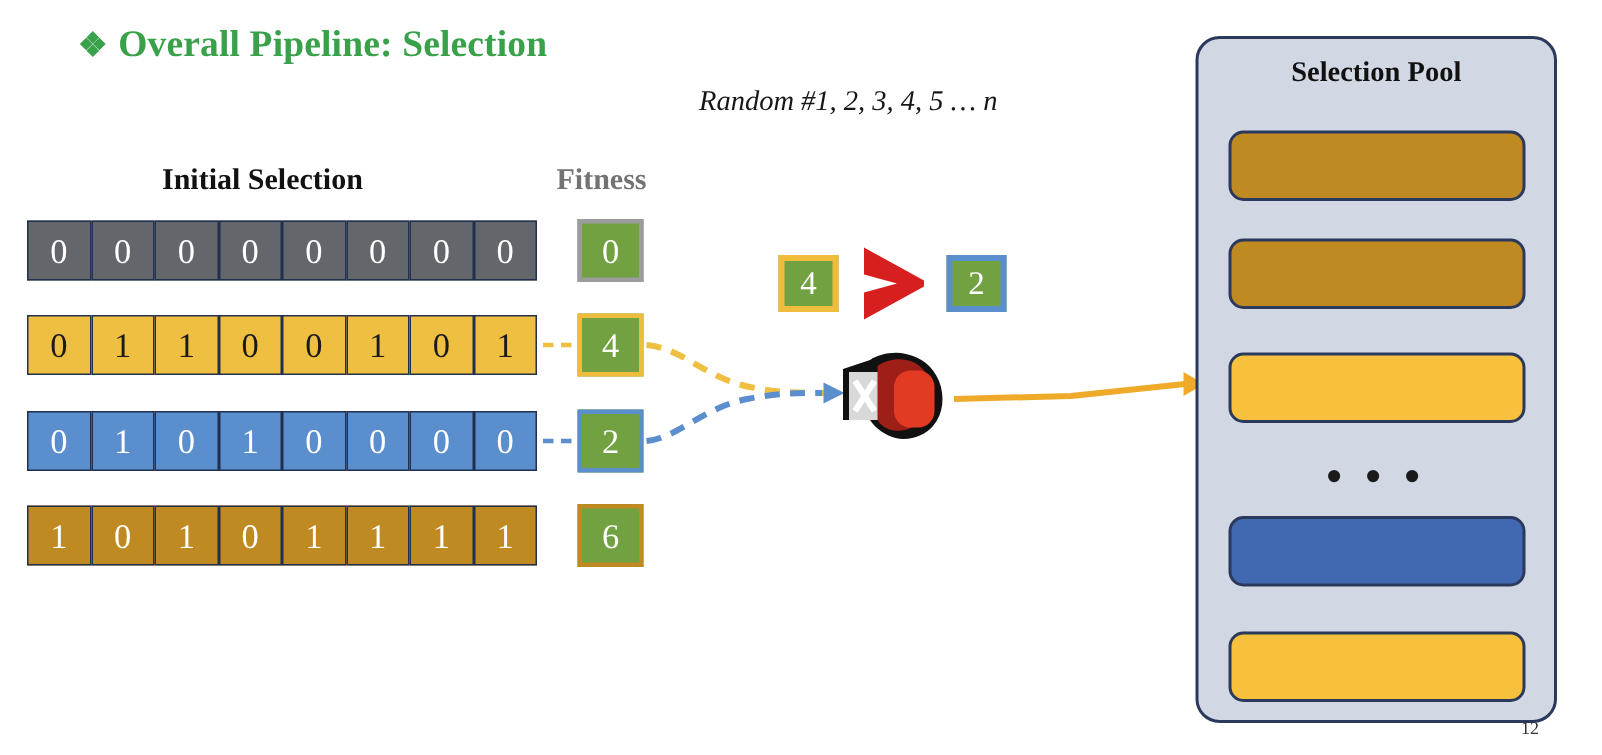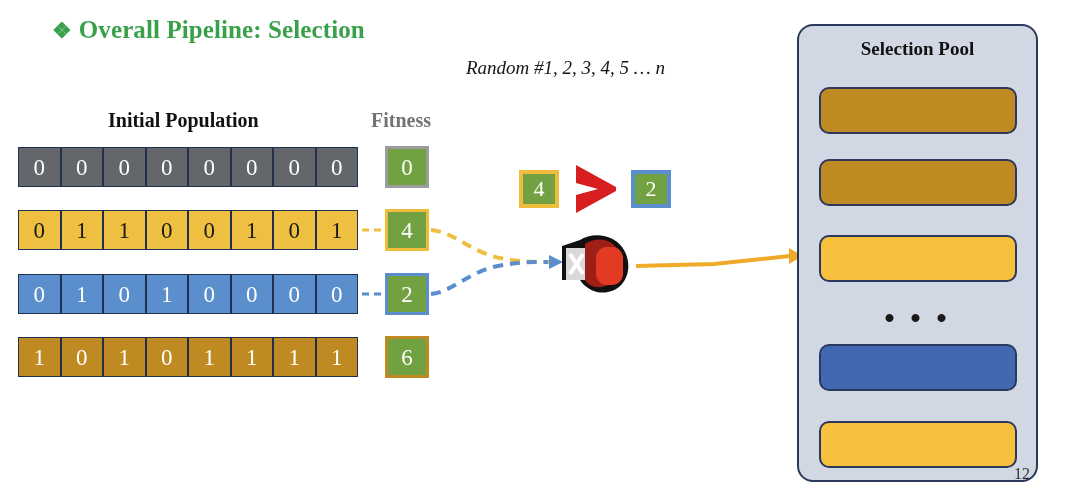--- a/index.html
+++ b/index.html
@@ -102,34 +102,34 @@
   .pb-3{top:209px;background:#f7c13e;}
   .pb-4{top:318px;background:#4169b2;}
   .pb-5{top:395px;background:#f7c13e;}
   .pool-ellipsis{
     position:absolute;left:0;right:0;top:277px;text-align:center;
     font-size:30px;font-weight:bold;color:#1a1a1a;letter-spacing:4px;line-height:1;
   }
 
   
   .page-num{
-    position:absolute;left:1014px;top:465px;
-    font-size:16px;color:#333333;
+    position:absolute;left:1014px;top:478px;
+    font-size:12px;color:#333333;
   }
 </style>
 </head>
 <body>
 
 <div id="slide">
 
   <div class="title">
     <span class="bullet">❖</span><span>Overall Pipeline: Selection</span>
   </div>
 
-  <div class="hdr hdr-pop">Initial Population</div>
+  <div class="hdr hdr-pop">Initial Selection</div>
   <div class="hdr hdr-fit">Fitness</div>
 
   <div class="random-note">Random #1, 2, 3, 4, 5 … n</div>
 
   <div class="row gray row-1">
     <div class="cell">0</div>
     <div class="cell">0</div>
     <div class="cell">0</div>
     <div class="cell">0</div>
     <div class="cell">0</div>

